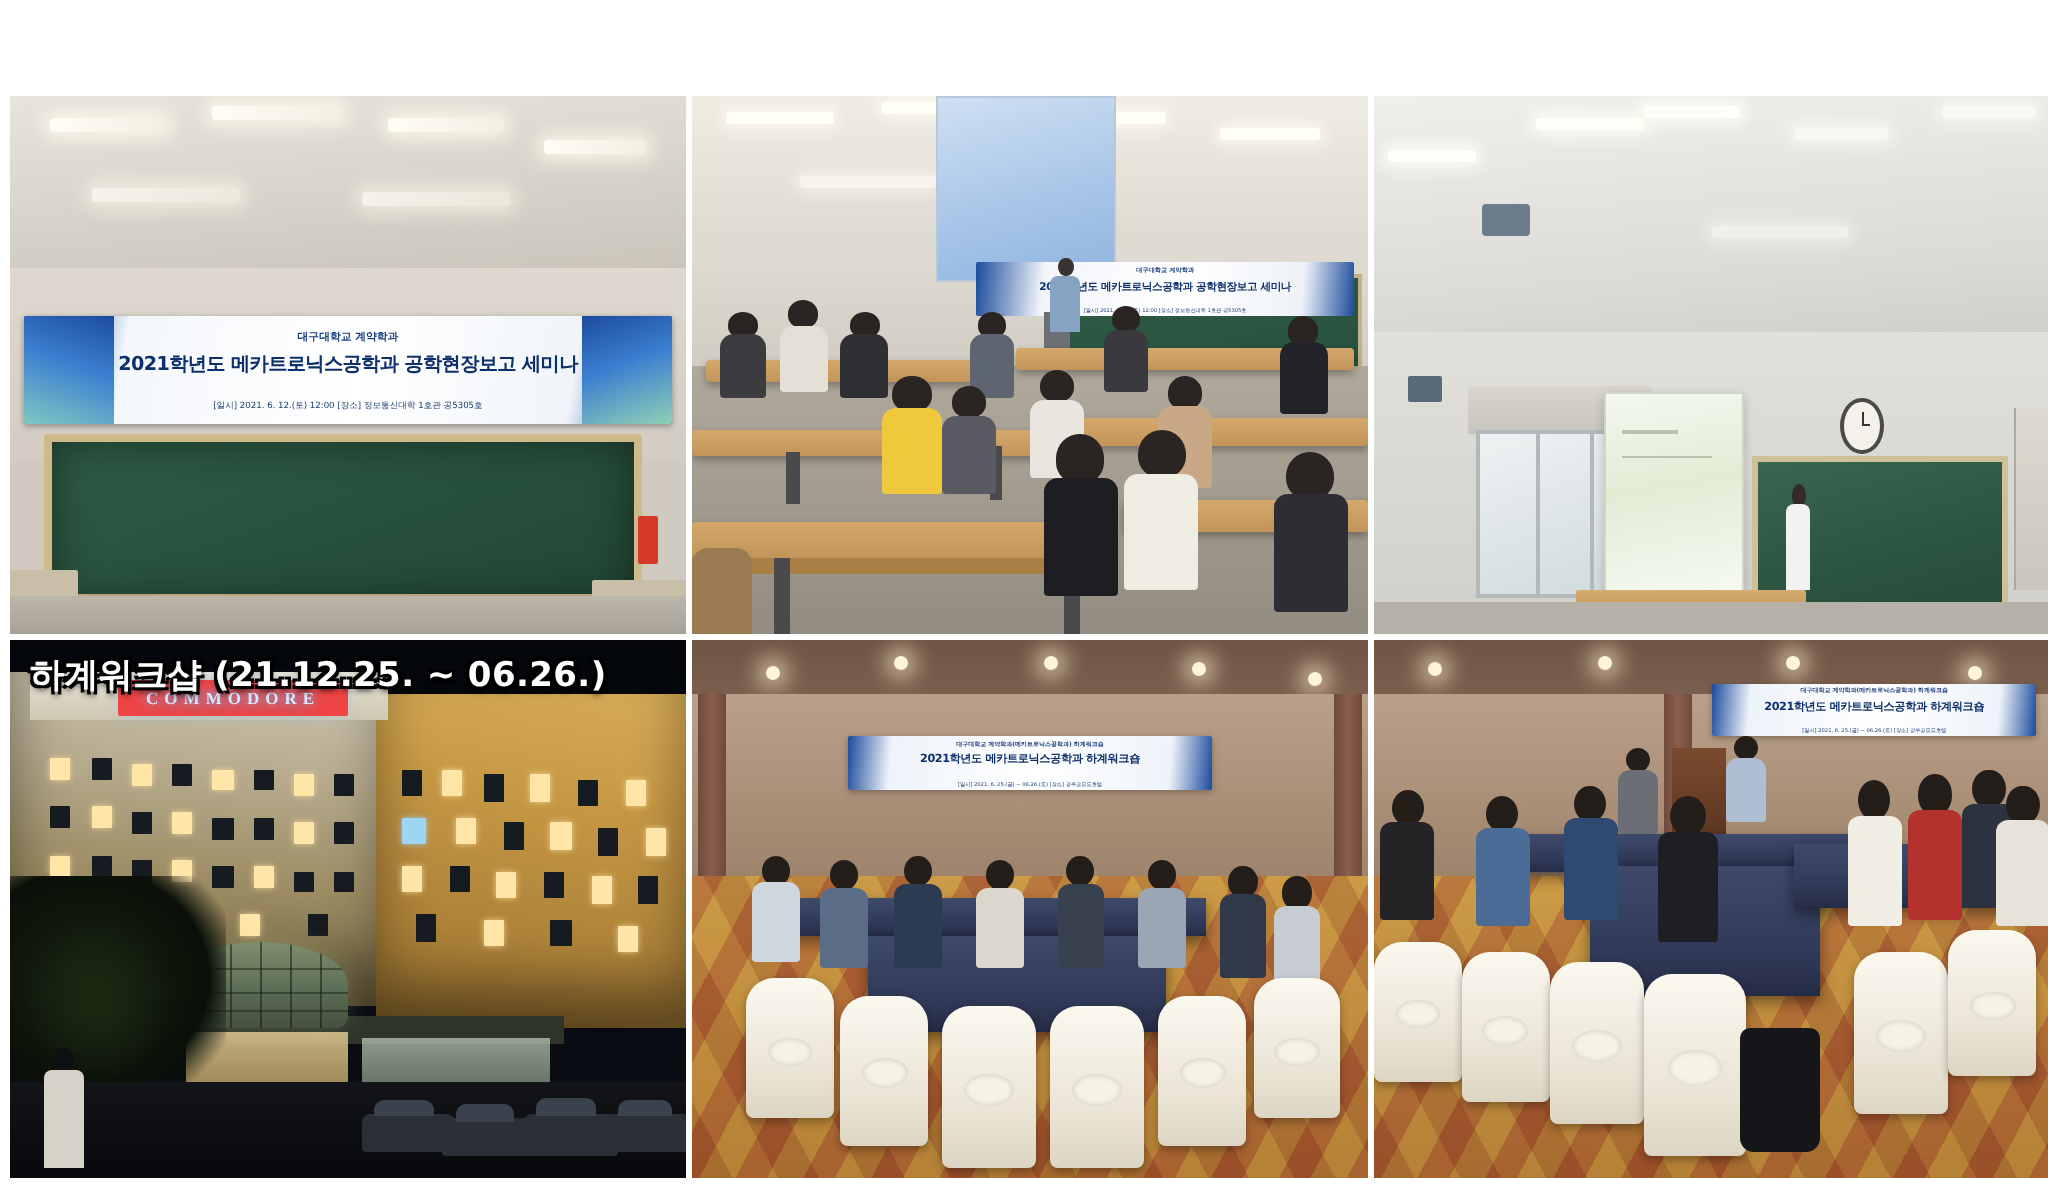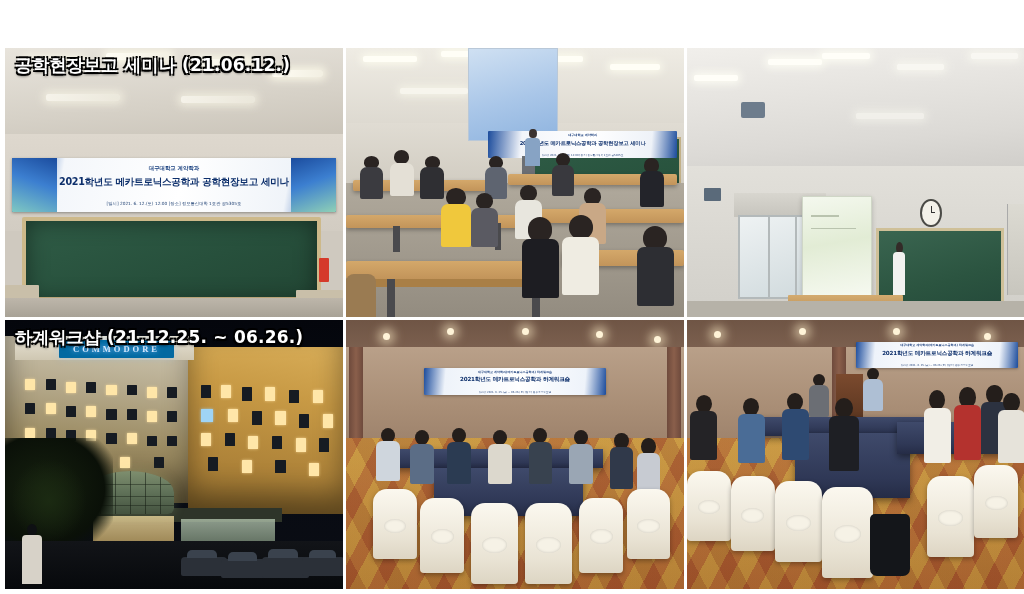--- a/index.html
+++ b/index.html
@@ -270,21 +270,21 @@
     position:absolute;left:54%;top:10%;width:46%;height:62%;
     background:linear-gradient(190deg,#d8ad58 0%,#c89a45 30%,#ae8339 70%,#8d6a2c 100%);
     box-shadow:inset 0 -20px 28px rgba(0,0,0,.4);
   }
   .c4-topband{
     position:absolute;left:3%;top:6%;width:53%;height:9%;
     background:linear-gradient(180deg,#e7e2d4,#cfc7b2);
   }
   .c4-signbar{
     position:absolute;left:16%;top:7.5%;width:34%;height:6.5%;
-    background:#0369a1;border-radius:1px;
+    background:#ef4444;border-radius:1px;
     display:flex;align-items:center;justify-content:center;
     box-shadow:0 0 7px rgba(130,190,255,.35);
   }
   .c4-sign{
     color:#d5e9ff;font-size:8.5px;font-weight:bold;letter-spacing:3px;
     text-shadow:0 0 5px #7ec2ff,0 0 10px #4f9ddb;
     font-family:"Liberation Serif","DejaVu Serif",serif;
   }
   .c4-win{position:absolute;background:#161b22;border-radius:0.5px;}
   .c4-win.lit{background:#ffe6a8;box-shadow:0 0 3px rgba(255,225,160,.8);}
@@ -430,21 +430,20 @@
         <div class="c1-bl3">[일시] 2021. 6. 12.(토) 12:00    [장소] 정보통신대학 1호관 공5305호</div>
       </div>
 
       <div class="c1-board"></div>
       <div class="c1-tray"></div>
       <div class="c1-ext" style="left:93%;top:78%;width:3%;height:9%;"></div>
       <div class="c1-desk" style="left:0%;top:88%;width:10%;height:7%;"></div>
       <div class="c1-desk" style="left:86%;top:90%;width:14%;height:6%;"></div>
       <div class="c1-floor"></div>
 
-      <div class="caption">공학현장보고 세미나 (21.06.12.)</div>
     </div>
 
     <div class="cell r1c2">
       <div class="c2-ceiling"></div>
       <div class="c2-light" style="left:5%;top:3%;width:16%;"></div>
       <div class="c2-light" style="left:28%;top:1%;width:18%;"></div>
       <div class="c2-light" style="left:54%;top:3%;width:16%;"></div>
       <div class="c2-light" style="left:78%;top:6%;width:15%;"></div>
       <div class="c2-light" style="left:16%;top:15%;width:20%;opacity:.7;"></div>
       <div class="c2-wall"></div>

